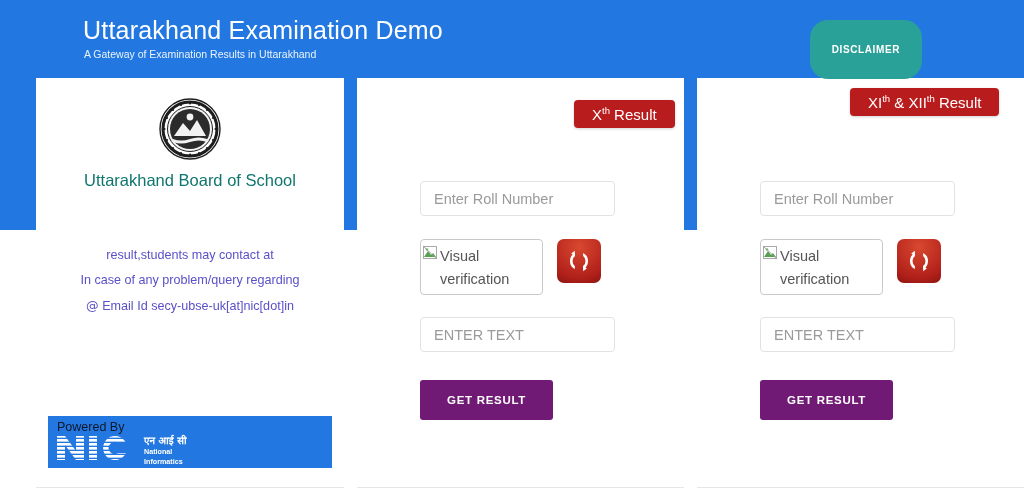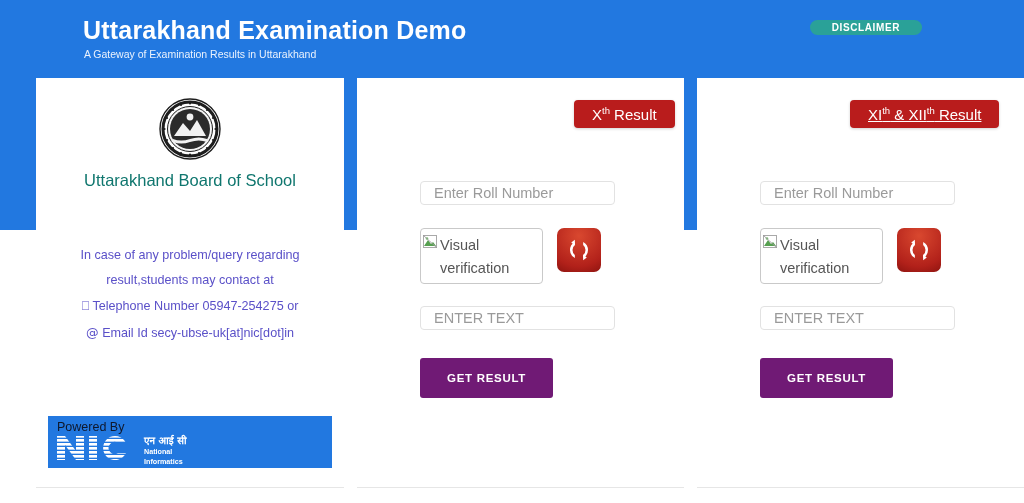--- a/index.html
+++ b/index.html
@@ -23,21 +23,21 @@
     width: 1024px;
     height: 230px;
     background: #2278e0;
     z-index: 0;
   }
 
   #header-title {
     position: absolute;
     left: 83px; top: 16px;
     font-size: 25px;
-    font-weight: bold;
+    font-weight: normal;
     color: #ffffff;
     letter-spacing: 0.2px;
     z-index: 3;
     white-space: nowrap;
   }
 
   #header-subtitle {
     position: absolute;
     left: 84px; top: 48px;
     font-size: 10.5px;
@@ -47,21 +47,21 @@
   }
 
   #disclaimer-button {
     position: absolute;
     right: 102px; top: 20px;
     background: #2aa198;
     color: #ffffff;
     font-size: 10px;
     font-weight: bold;
     letter-spacing: 0.6px;
-    padding: 2px 22px;
+    padding: 24px 22px;
     border: none;
     border-radius: 18px;
     cursor: pointer;
     z-index: 3;
     font-family: "Liberation Sans", sans-serif;
   }
 
   
   .card {
     position: absolute;
@@ -150,29 +150,29 @@
     font-family: "Liberation Sans", sans-serif;
     padding: 5px 18px;
     cursor: pointer;
     z-index: 4;
     box-shadow: 0 1px 3px rgba(0,0,0,0.18);
     white-space: nowrap;
   }
   .result-tab sup { font-size: 9.5px; vertical-align: super; }
 
   #tab-tenth  { left: 574px; top: 100px; }
-  #tab-eleventh-twelfth { left: 850px; top: 100px; text-decoration: underline; }
+  #tab-eleventh-twelfth { left: 850px; top: 88px; }
 
   
   .form-area { position: absolute; left: 63px; top: 103px; }
 
   .text-input {
     display: block;
     width: 195px;
-    height: 24px;
+    height: 35px;
     padding: 0 13px;
     font-size: 14.5px;
     font-family: "Liberation Sans", sans-serif;
     color: #333333;
     background: #ffffff;
     border: 1px solid #e2e2e2;
     border-radius: 4px;
     outline: none;
   }
   .text-input::placeholder { color: #9a9a9a; opacity: 1; }
@@ -270,26 +270,22 @@
           <circle cx="22" cy="7" r="1.1"></circle>
       </g>
     </svg>
   </div>
 
   <div id="board-name">
     <span>Uttarakhand Board of School</span><br>
   </div>
 
   <div id="contact-block">
+    <span class="line">result,students may contact at</span>
     <span class="line">In case of any problem/query regarding</span>
-    <span class="line">result,students may contact at</span>
-    <span class="line">
-      <span class="glyph-icon">⎕</span>
-      <span>Telephone Number 05947-254275 or</span>
-    </span>
     <span class="line">
       <span class="glyph-icon">@</span>
       <span>Email Id secy-ubse-uk[at]nic[dot]in</span>
     </span>
   </div>
 
   <div id="nic-banner">
     <div id="nic-powered-by">Powered By</div>
 
     <div id="nic-wordmark">

